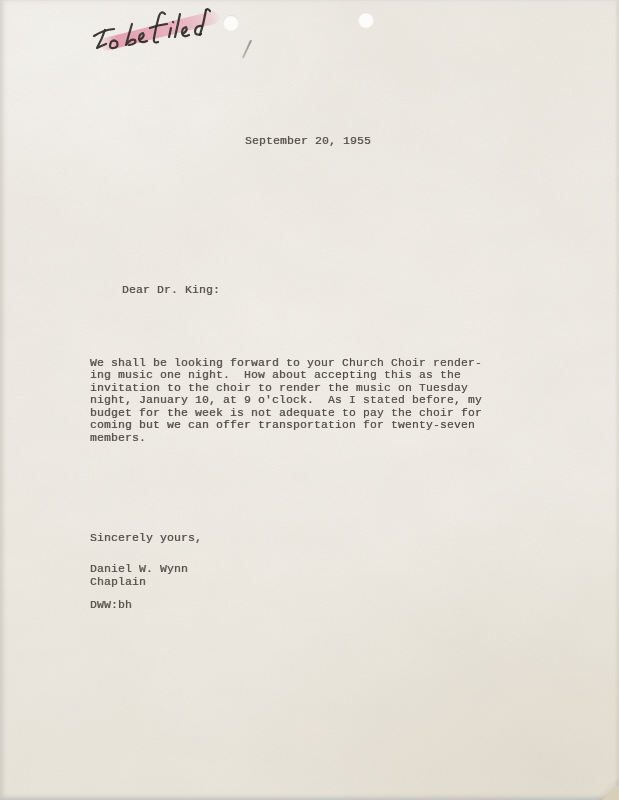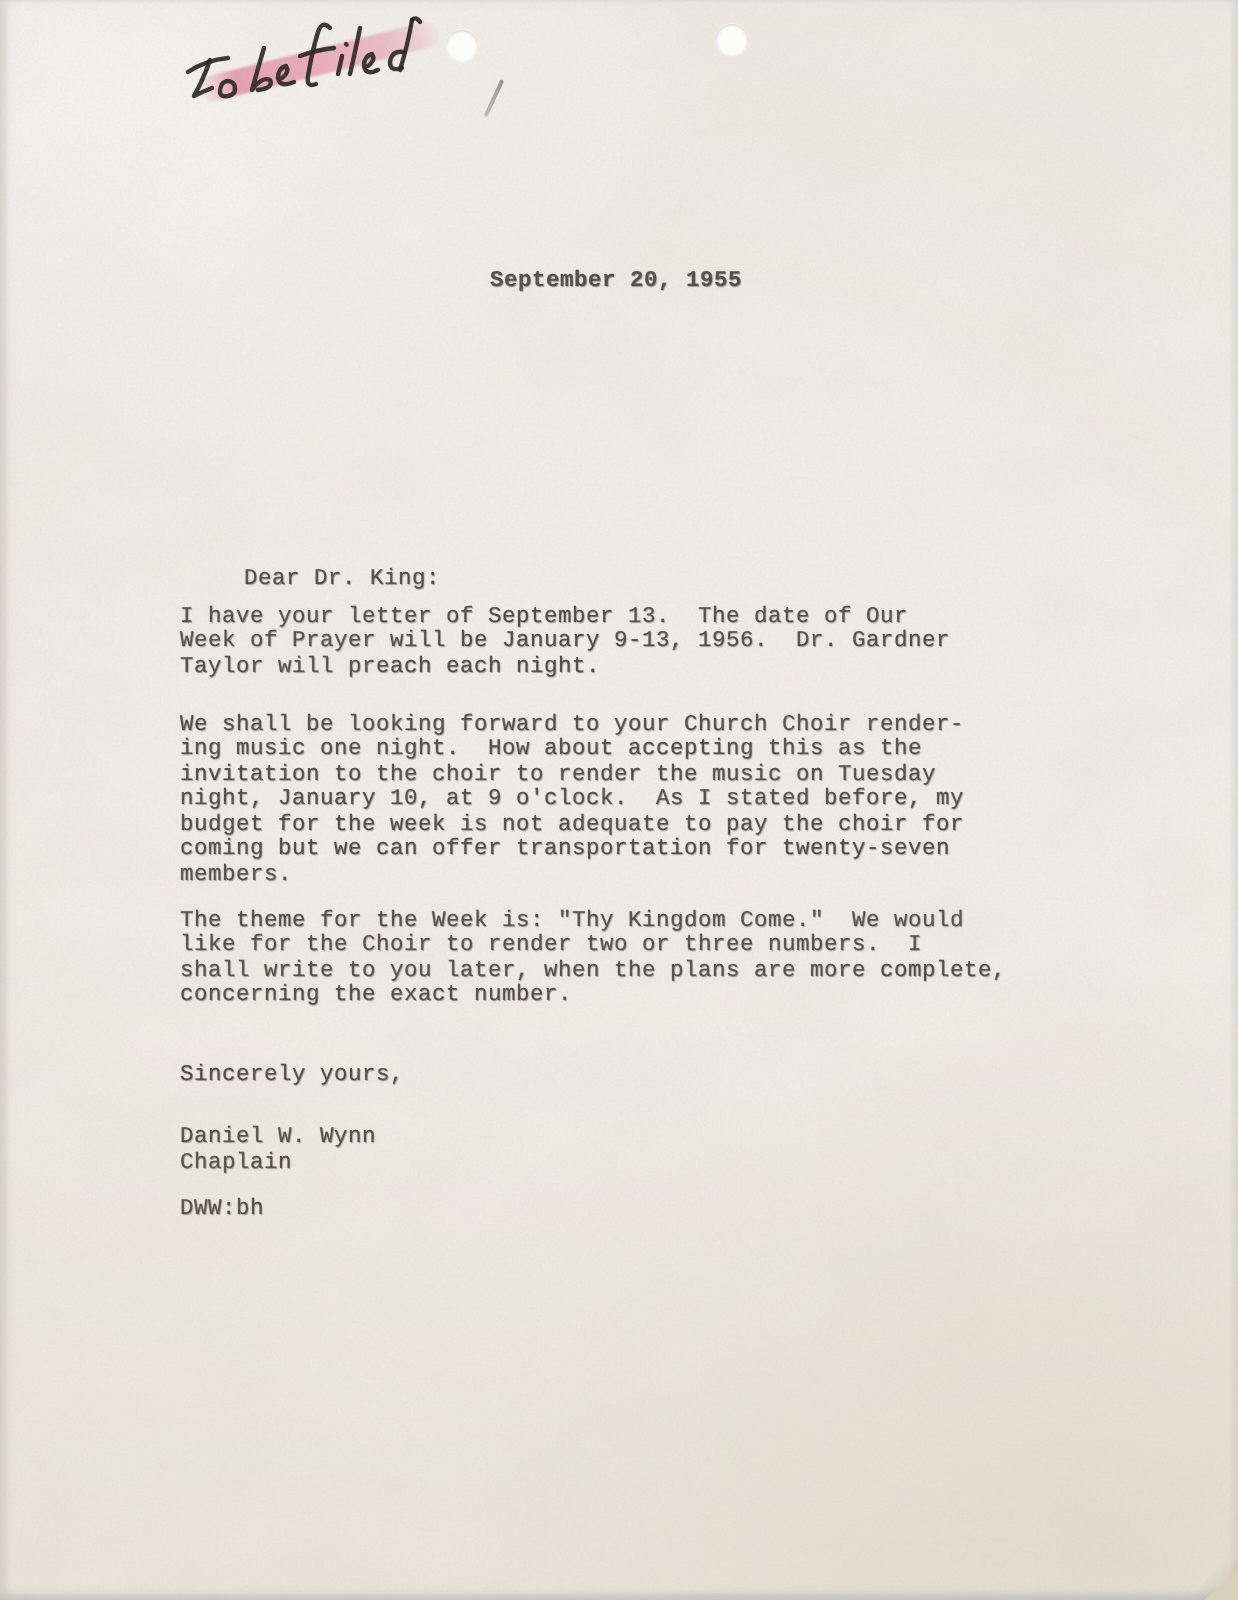--- a/index.html
+++ b/index.html
@@ -15,21 +15,21 @@
                 inset 0 2px 3px rgba(255,255,255,0.5),
                 inset 0 -3px 5px rgba(150,145,132,0.22);
     font-family:"Liberation Mono","DejaVu Sans Mono",monospace;
   }
   .tw {
     position:absolute; white-space:pre;
     font-size:11.3px; line-height:12.45px; letter-spacing:0.22px;
     color:#45413a;
     text-shadow: 0.4px 0.4px 0.5px rgba(64,60,53,0.5), -0.2px 0 0.3px rgba(64,60,53,0.28);
   }
-  .date        { left:245px; top:135px;font-weight:bold; }
+  .date        { left:245px; top:135px; }
   .recipient   { left:90px;  top:222px; }
   .salutation  { left:90px;  top:284px;padding-left:32px; }
   .para-1      { left:90px;  top:303px; }
   .para-2      { left:90px;  top:357px; }
   .para-3      { left:90px;  top:455px; }
   .closing     { left:90px;  top:532px; }
   .sig-name    { left:90px;  top:563px; }
   .sig-title   { left:90px;  top:575.5px; }
   .initials    { left:90px;  top:599px; }
 
@@ -109,34 +109,27 @@
 
     <path d="M112,20 Q106,19 105,25 Q105,30 111,28"></path>
     <path d="M116,4 Q114,16 110,29"></path>
     <path d="M116,4 Q118,2 120,5"></path>
   </svg>
 
   <div class="pencil-mark"></div>
 
   <div class="tw date">September 20, 1955</div>
   <div class="tw salutation">Dear Dr. King:</div>
-  <div class="tw para-1">I have your letter of September 13.  The date of Our
-Week of Prayer will be January 9-13, 1956.  Dr. Gardner
-Taylor will preach each night.</div>
   <div class="tw para-2">We shall be looking forward to your Church Choir render-
 ing music one night.  How about accepting this as the
 invitation to the choir to render the music on Tuesday
 night, January 10, at 9 o'clock.  As I stated before, my
 budget for the week is not adequate to pay the choir for
 coming but we can offer transportation for twenty-seven
 members.</div>
-  <div class="tw para-3">The theme for the Week is: "Thy Kingdom Come."  We would
-like for the Choir to render two or three numbers.  I
-shall write to you later, when the plans are more complete,
-concerning the exact number.</div>
   <div class="tw closing">Sincerely yours,</div>
   <div class="tw sig-name">Daniel W. Wynn</div>
   <div class="tw sig-title">Chaplain</div>
   <div class="tw initials">DWW:bh</div>
 
   <svg class="texture" width="619" height="800" aria-hidden="true">
     <filter id="grain">
       <feTurbulence type="fractalNoise" baseFrequency="0.85" numOctaves="2" seed="11"></feTurbulence>
       <feColorMatrix type="matrix" values="0 0 0 0 0.54  0 0 0 0 0.51  0 0 0 0 0.45  0 0 0 0.30 0"></feColorMatrix>
     </filter>

